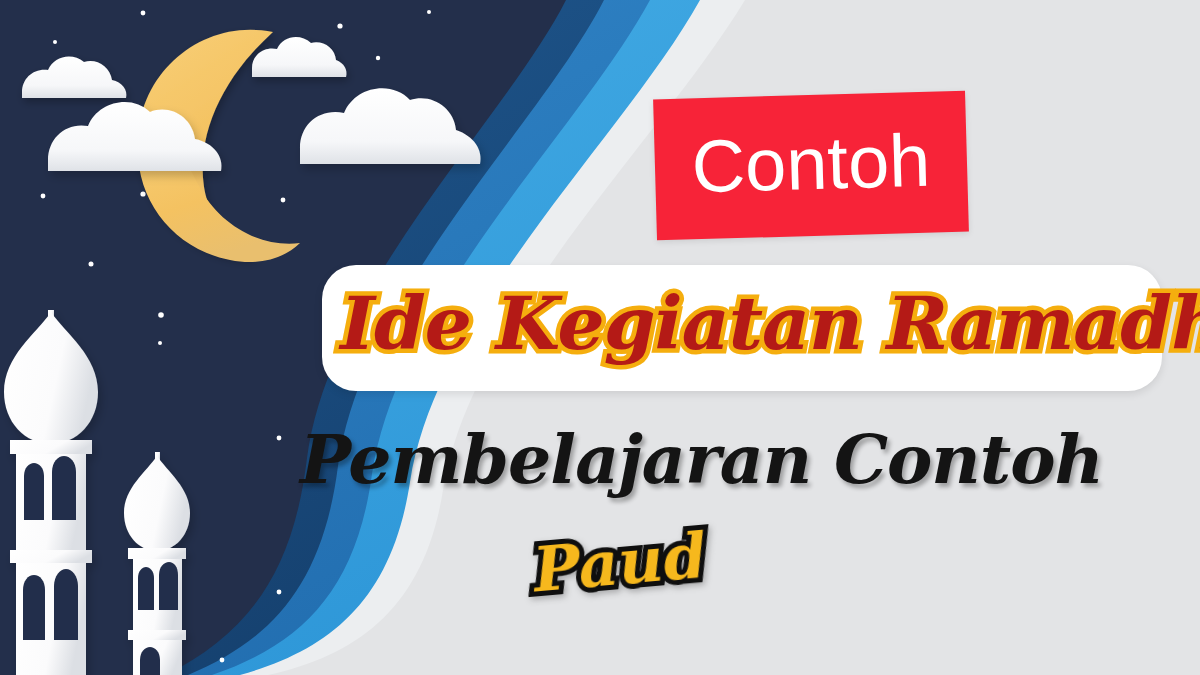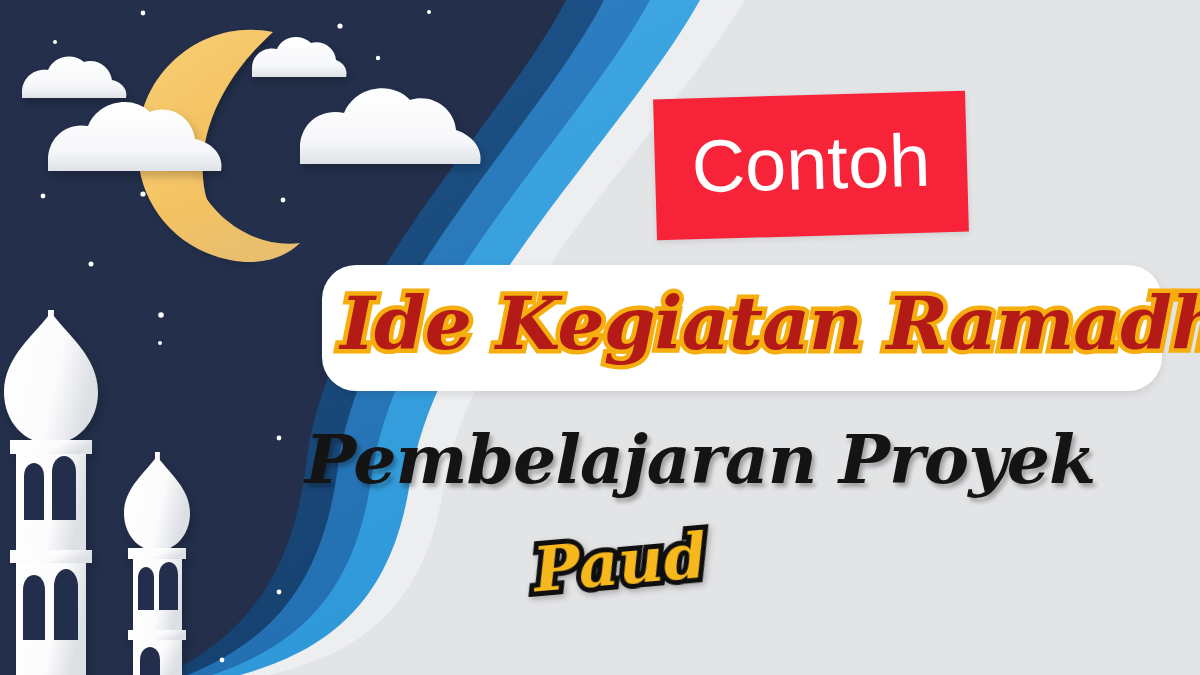--- a/index.html
+++ b/index.html
@@ -277,17 +277,17 @@
     </g>
   </svg>
 
   <div class="contoh-badge">
     <span>Contoh</span>
   </div>
 
   <div class="title-pill"></div>
   <div class="script title-main">Ide Kegiatan Ramadhan</div>
 
-  <div class="script subtitle">Pembelajaran Proyek</div>
+  <div class="script subtitle">Pembelajaran Contoh</div>
 
   <div class="script paud">Paud</div>
 
 </div>
 
 </body></html>

